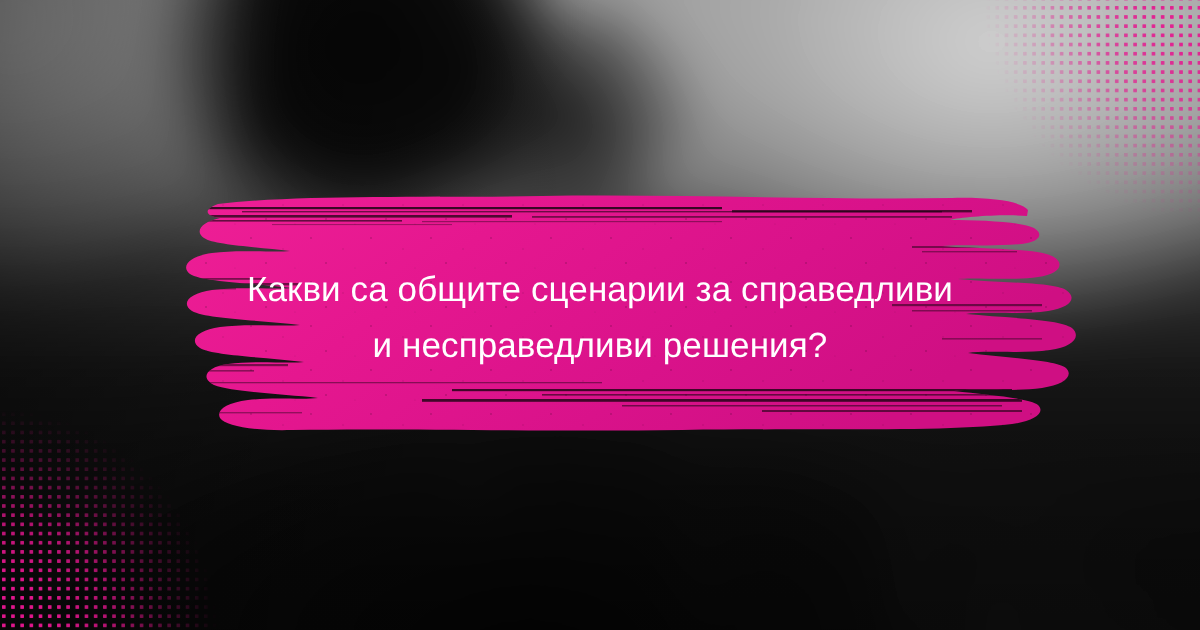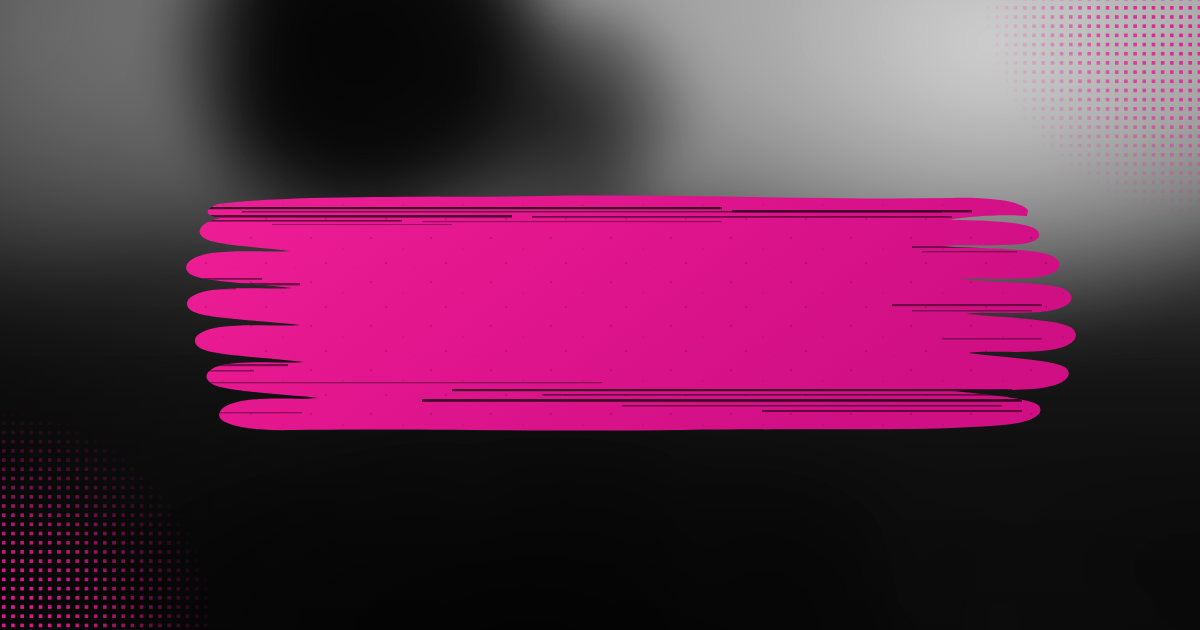--- a/index.html
+++ b/index.html
@@ -251,15 +251,17 @@
             C 136 61, 92 59, 82 52 C 72 45, 80 36, 98 32
             C 84 30, 80 24, 96 18 Z"></path>
         </clipPath>
         <rect x="0" y="0" width="956" height="258" fill="url(#streaks)" clip-path="url(#strokeClip)"></rect>
         <rect x="0" y="0" width="956" height="258" fill="url(#speckle)" clip-path="url(#strokeClip)"></rect>
       </g>
     </svg>
   </div>
 
   <div class="headline">
+    <span class="ln">Какви са общите сценарии за справедливи</span>
+    <span class="ln">и несправедливи решения?</span>
   </div>
 
 </div>
 
 </body></html>

